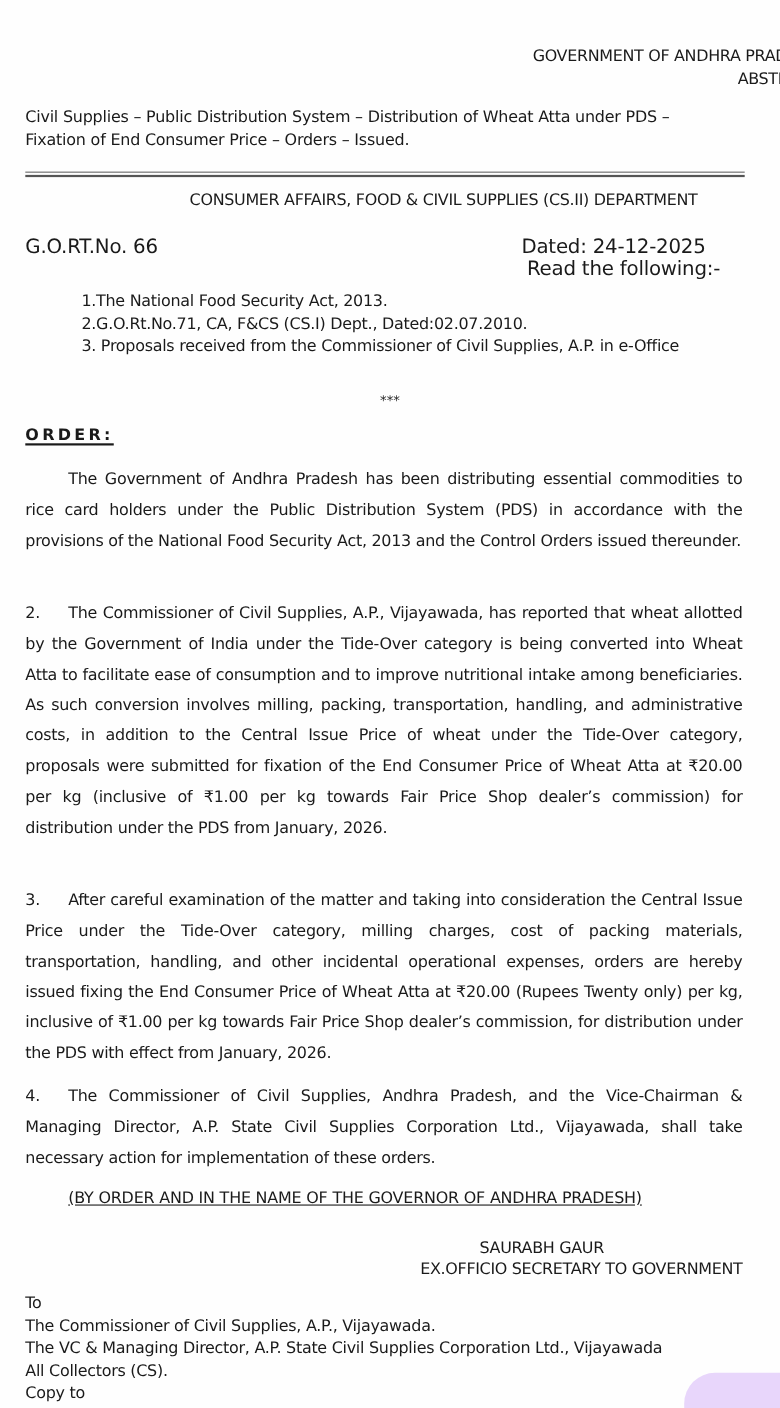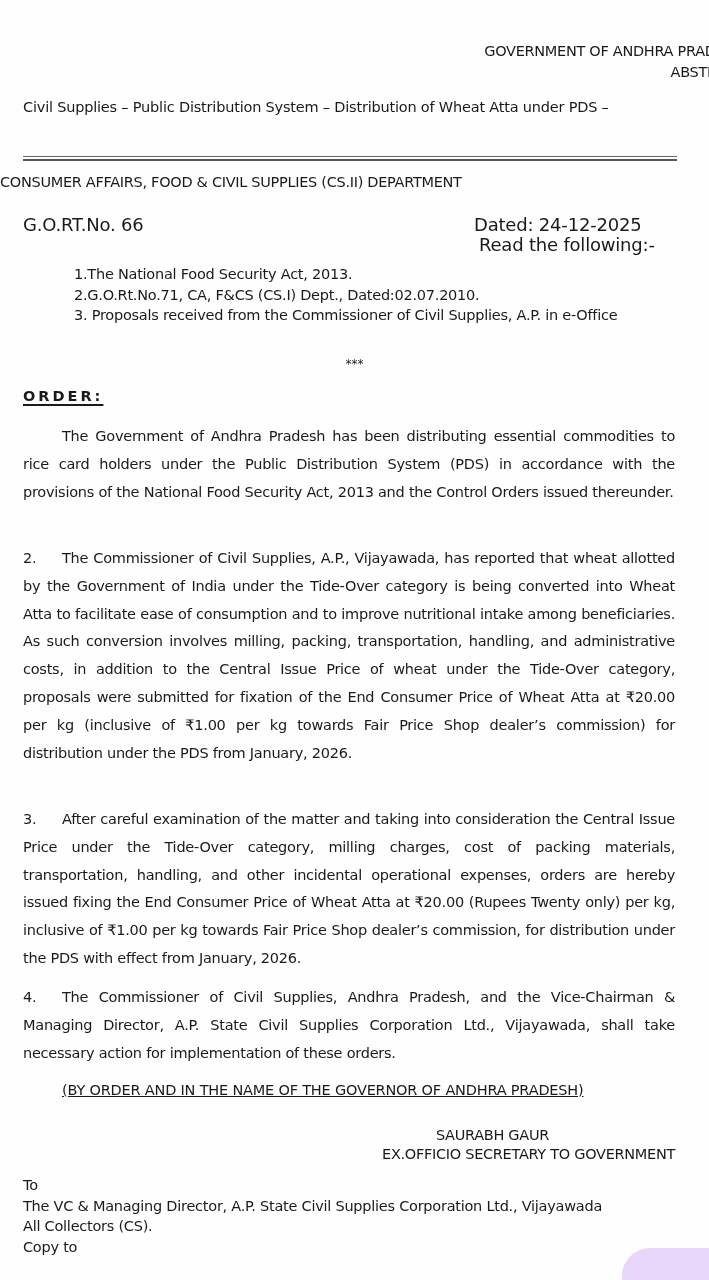--- a/index.html
+++ b/index.html
@@ -31,21 +31,21 @@
       letter-spacing: -0.2px;
     }
     .rule {
       position: absolute;
       left: 23px;
       width: 654px;
       height: 1px;
       background: #666;
     }
     .dept {
-      left: 0; width: 634px; text-align: left;
+      left: 0; width: 634px; text-align: right;
       font-size: 14.5px; letter-spacing: -0.3px;
     }
     .meta { font-size: 18px; letter-spacing: -0.2px; }
     .refs {
       left: 74px;
       font-size: 14.5px;
       line-height: 20.5px;
       letter-spacing: -0.25px;
     }
     .stars { font-size: 12px; left: 0; width: 709px; text-align: center; }
@@ -98,20 +98,21 @@
     }
   </style>
 </head>
 <body>
 
 <div class="abs hdr" style="top:43px;">GOVERNMENT OF ANDHRA PRADESH</div>
 <div class="abs hdr" style="top:64px;">ABSTRACT</div>
 
 <div class="abs subject" style="top:97px;">
   <div>Civil Supplies – Public Distribution System – Distribution of Wheat Atta under PDS –</div>
+  <div>Fixation of End Consumer Price – Orders – Issued.</div>
 </div>
 
 <div class="rule" style="top:156px;"></div>
 <div class="rule" style="top:159px;height:1.5px;background:#555;"></div>
 
 <div class="abs dept" style="top:174px;">CONSUMER AFFAIRS, FOOD &amp; CIVIL SUPPLIES (CS.II) DEPARTMENT</div>
 
 <div class="abs meta" style="top:214px;left:23px;">G.O.RT.No. 66</div>
 <div class="abs meta" style="top:214px;left:474px;">Dated: 24-12-2025</div>
 <div class="abs meta" style="top:234px;left:479px;">Read the following:-</div>
@@ -142,18 +143,19 @@
   <span class="num">4.</span><span>The Commissioner of Civil Supplies, Andhra Pradesh, and the Vice-Chairman &amp; Managing Director, A.P. State Civil Supplies Corporation Ltd., Vijayawada, shall take necessary action for implementation of these orders.</span>
 </div>
 
 <div class="abs governor" style="top:1082px;">(BY ORDER AND IN THE NAME OF THE GOVERNOR OF ANDHRA PRADESH)</div>
 
 <div class="abs sign" style="top:1127px;right:160px;text-align:right;">SAURABH GAUR</div>
 <div class="abs sign" style="top:1146px;right:34px;">EX.OFFICIO SECRETARY TO GOVERNMENT</div>
 
 <div class="abs to-block" style="top:1175px;">
   <div>To</div>
+  <div>The Commissioner of Civil Supplies, A.P., Vijayawada.</div>
   <div>The VC &amp; Managing Director, A.P. State Civil Supplies Corporation Ltd., Vijayawada</div>
   <div>All Collectors (CS).</div>
   <div>Copy to</div>
 </div>
 
 <div class="corner-blob"></div>
 
 </body></html>

